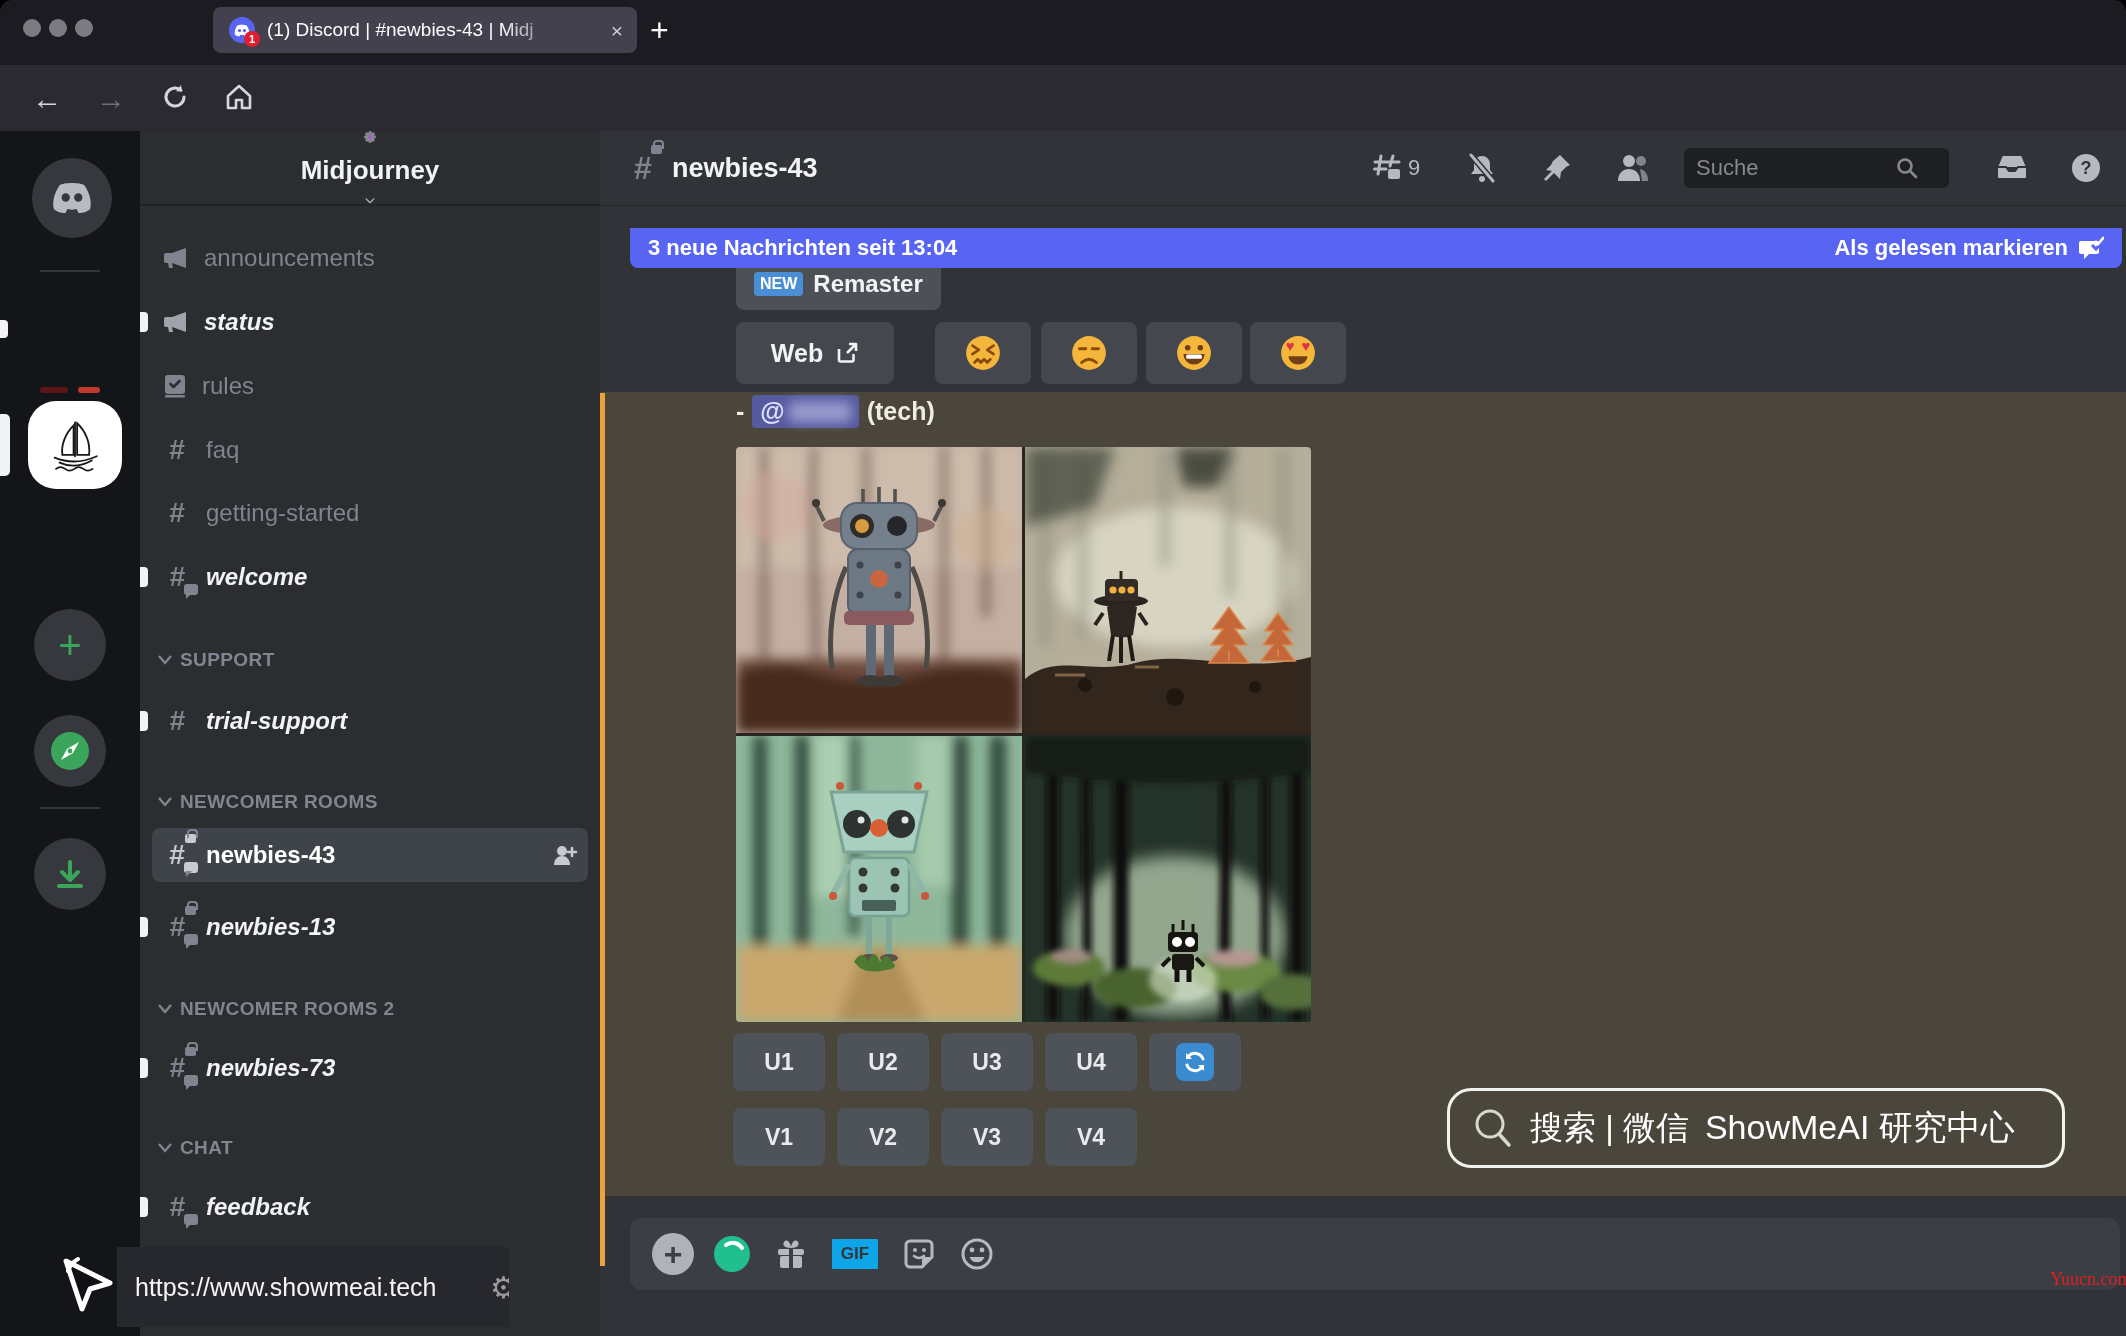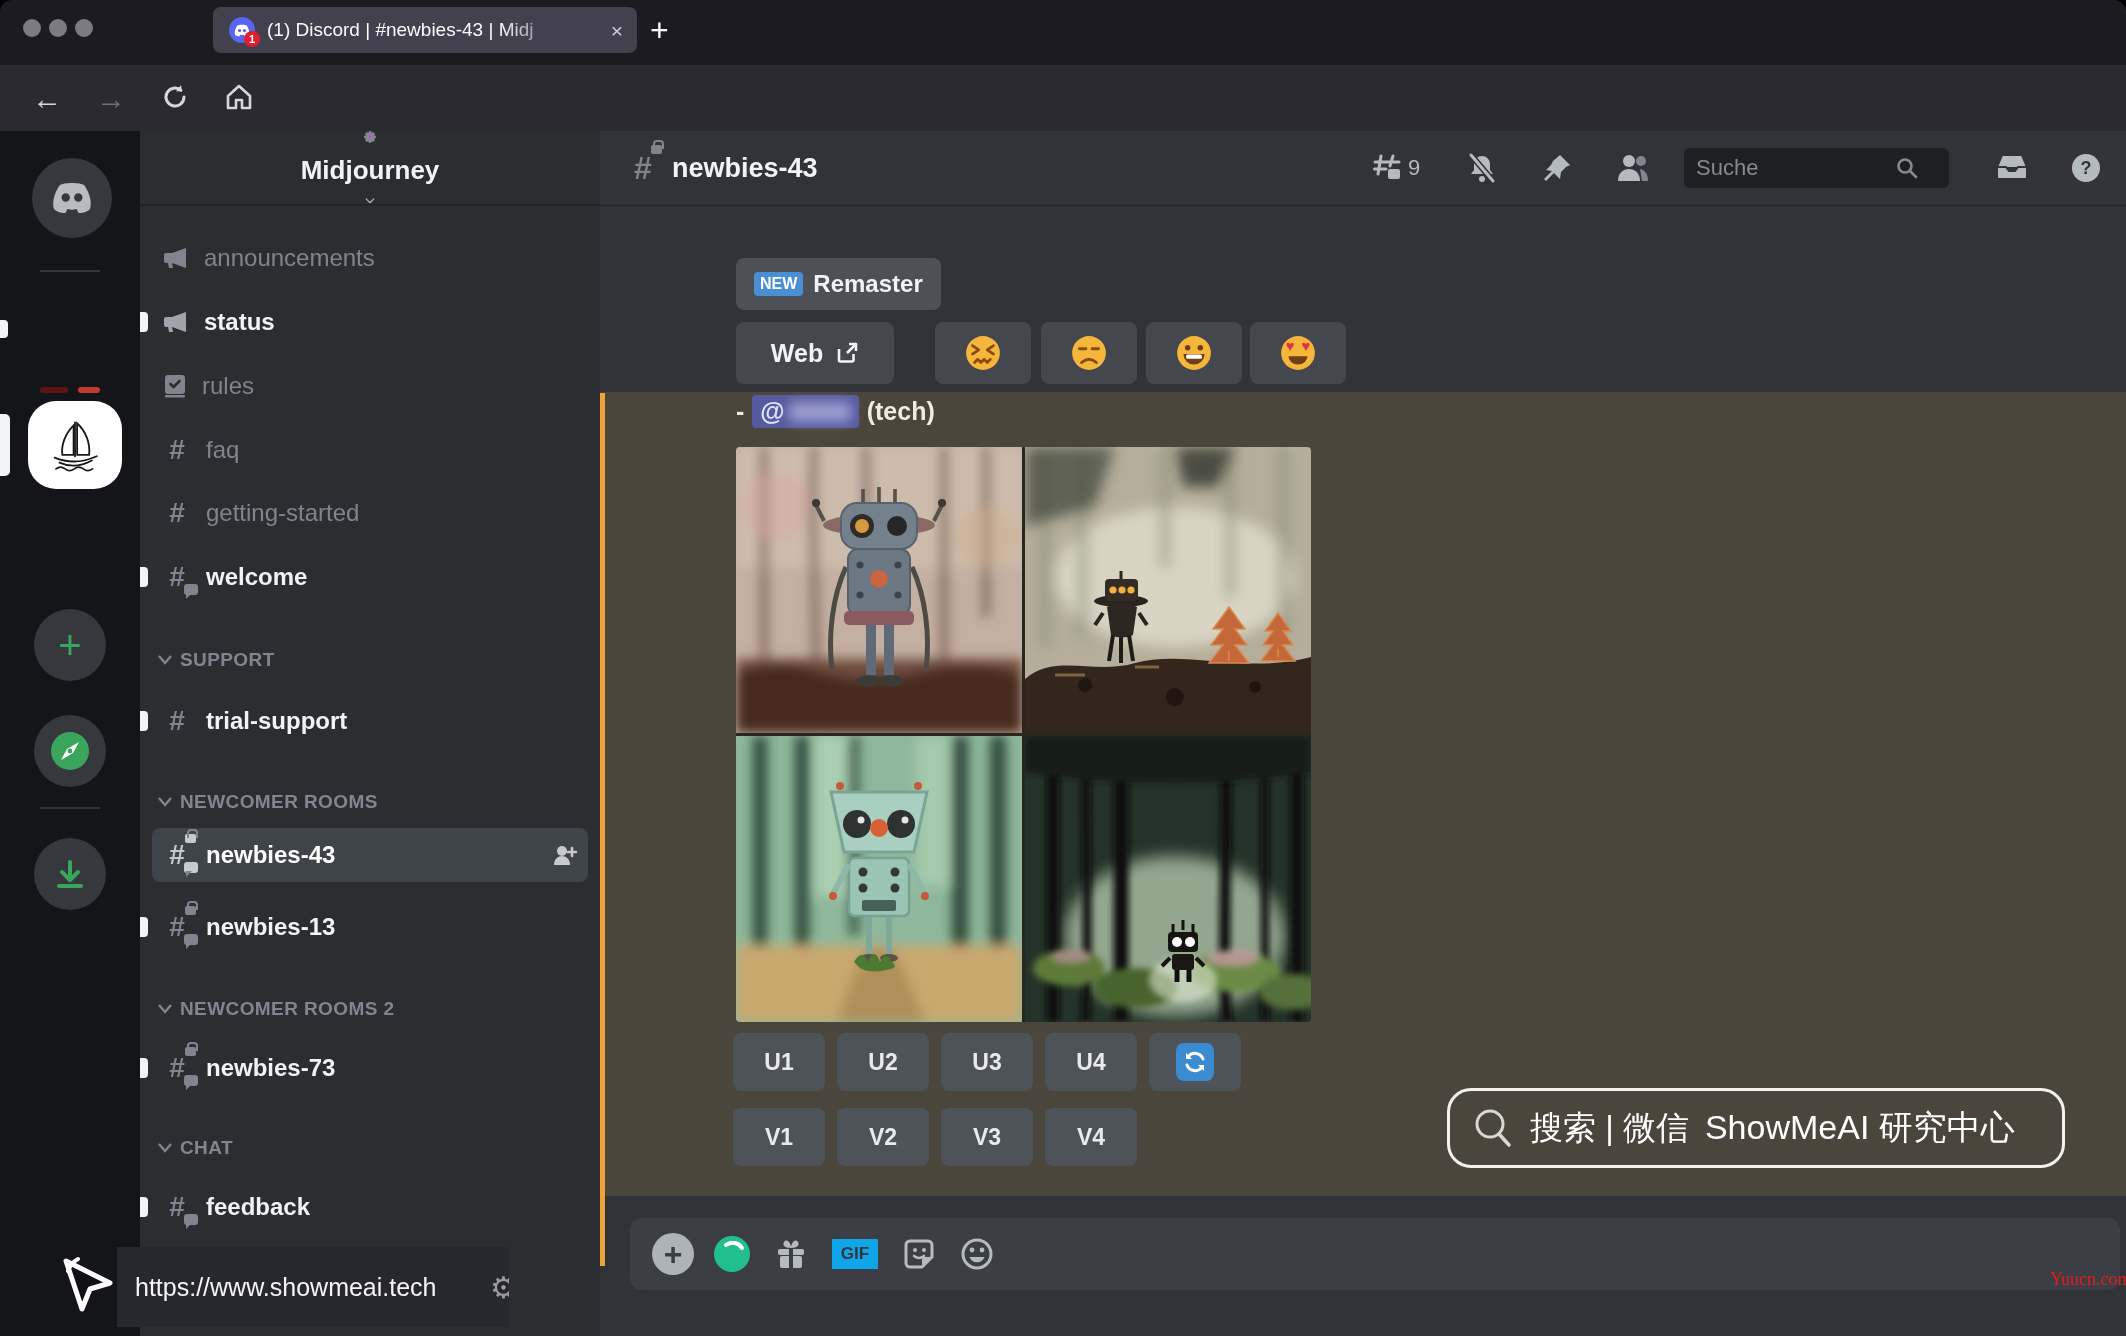--- a/index.html
+++ b/index.html
@@ -35,21 +35,21 @@
   .rail-sep { left:40px; width:60px; height:2px; background:#33353a; }
   .rail-pill { left:0; background:#f2f3f5; }
   .server-tile { left:28px; top:270px; width:94px; height:88px; background:#ffffff; border-radius:28px; display:flex; align-items:center; justify-content:center; }
   .plus-glyph { color:#3ba55c; font-size:40px; font-weight:300; line-height:1; }
 
   
   #sidebar { left:140px; top:0; width:460px; height:1205px; background:#2b2d31; }
   .sb-header { left:0; top:0; width:460px; height:74px; border-bottom:1px solid #1f2124; box-shadow:0 1px 0 rgba(0,0,0,.2); display:flex; align-items:center; padding:0 22px; gap:12px;flex-direction:column; }
   .sb-name { color:#f2f3f5; font-size:26px; font-weight:bold; flex:1 1 auto; }
   .ch-row { left:12px; width:436px; height:46px; display:flex; align-items:center; gap:14px; padding:0 10px; border-radius:8px; font-size:24px; color:#80848e; }
-  .ch-row.unread { color:#f2f3f5; font-weight:bold; }
+  .ch-row.unread { color:#f2f3f5; font-weight:bold;font-style:italic; }
   .ch-row.selected { background:#3f434a; color:#ffffff; font-weight:bold; height:54px; }
   .ch-hash { font-size:28px; font-weight:bold; color:#80848e; width:30px; text-align:center; position:relative; line-height:1; }
   .ch-hash .mini-lock { position:absolute; right:-4px; top:-7px; width:11px; height:9px; background:#80848e; border-radius:2px; }
   .ch-hash .mini-lock::before { content:""; position:absolute; left:2px; top:-5px; width:7px; height:7px; border:2px solid #80848e; border-bottom:none; border-radius:4px 4px 0 0; }
   .ch-hash .mini-bubble { position:absolute; right:-6px; bottom:-4px; width:14px; height:11px; background:#80848e; border-radius:3px; }
   .ch-hash .mini-bubble::after { content:""; position:absolute; left:2px; bottom:-4px; border:3px solid transparent; border-top-color:#80848e; border-left-color:#80848e; }
   .sec-header { left:18px; height:28px; display:flex; align-items:center; gap:8px; color:#82858f; font-size:19px; font-weight:bold; letter-spacing:.4px; }
   .unread-pill { left:0; width:8px; height:20px; background:#f2f3f5; border-radius:0 4px 4px 0; }
 
   
@@ -398,20 +398,31 @@
             </svg>
         </div>
         <div class="abs hicon" style="left:1470px; top:21px;">
           <svg width="32" height="32" viewBox="0 0 32 32">
               <circle cx="16" cy="16" r="14" fill="#b5bac1"></circle>
               <text x="16" y="22" text-anchor="middle" font-size="18" font-weight="bold" fill="#313338">?</text>
             </svg>
         </div>
       </div>
 
+      <div class="abs notifbar">
+        <span>3 neue Nachrichten seit 13:04</span>
+        <span class="notif-action">
+          <span>Als gelesen markieren</span>
+          <svg width="26" height="24" viewBox="0 0 26 24">
+              <path d="M2 4 h16 a2 2 0 0 1 2 2 v9 a2 2 0 0 1 -2 2 h-8 l-5 5 v-5 H2 a2 2 0 0 1 -2 -2 V6 a2 2 0 0 1 2 -2 Z" fill="#fff" transform="translate(1,1)"></path>
+              <path d="M15 6 l4 4 7 -8" fill="none" stroke="#5865f2" stroke-width="3" transform="translate(-1,3)"></path>
+              <path d="M16 8 l3 3 6 -7" fill="none" stroke="#fff" stroke-width="2.6" transform="translate(1,-3)"></path>
+            </svg>
+        </span>
+      </div>
 
       <div class="abs remaster">
         <span class="new-badge">NEW</span>
         <span class="remaster-label">Remaster</span>
       </div>
 
       <div class="abs pill-btn" style="left:136px; width:158px;">
         <span class="web-label">Web</span>
         <svg width="24" height="24" viewBox="0 0 24 24">
             <path d="M4 8 v11 a1.5 1.5 0 0 0 1.5 1.5 H17 a1.5 1.5 0 0 0 1.5 -1.5 V13" fill="none" stroke="#f2f3f5" stroke-width="2.6"></path>

